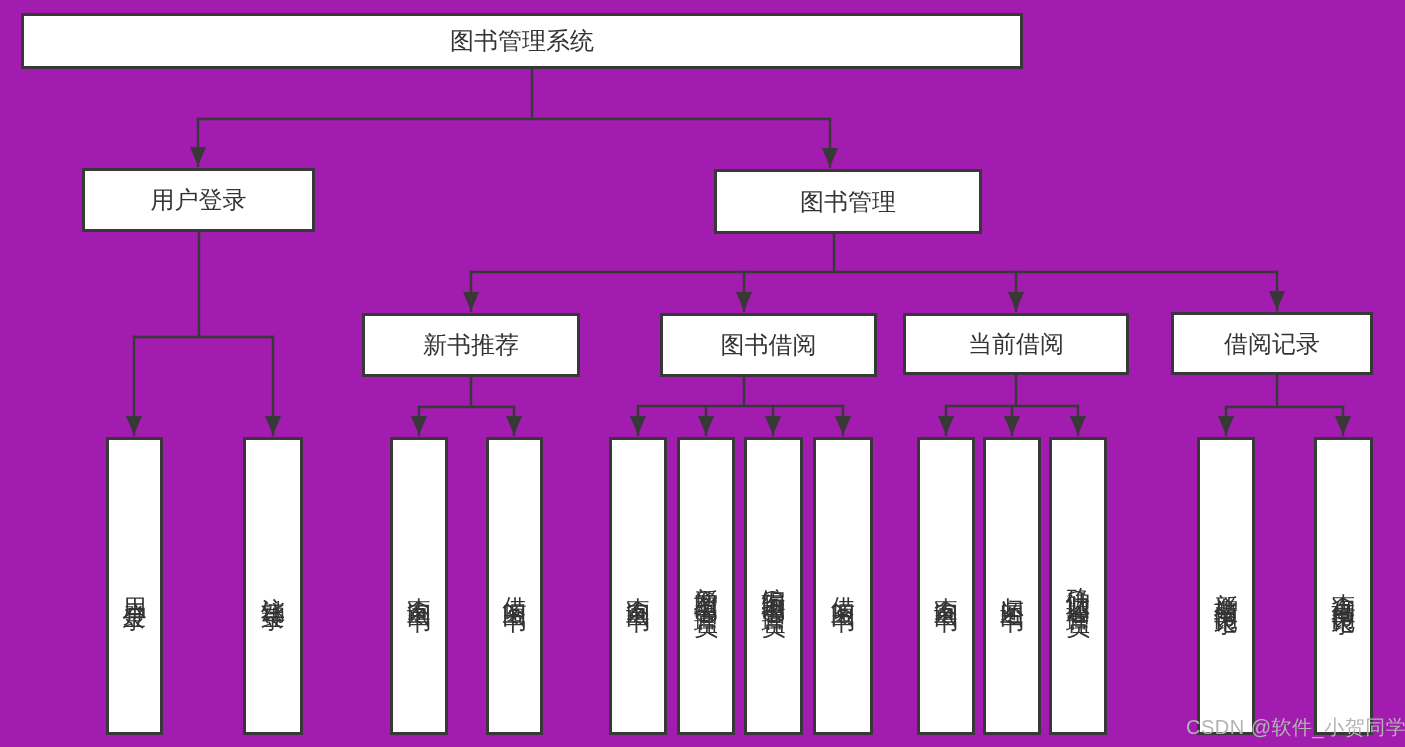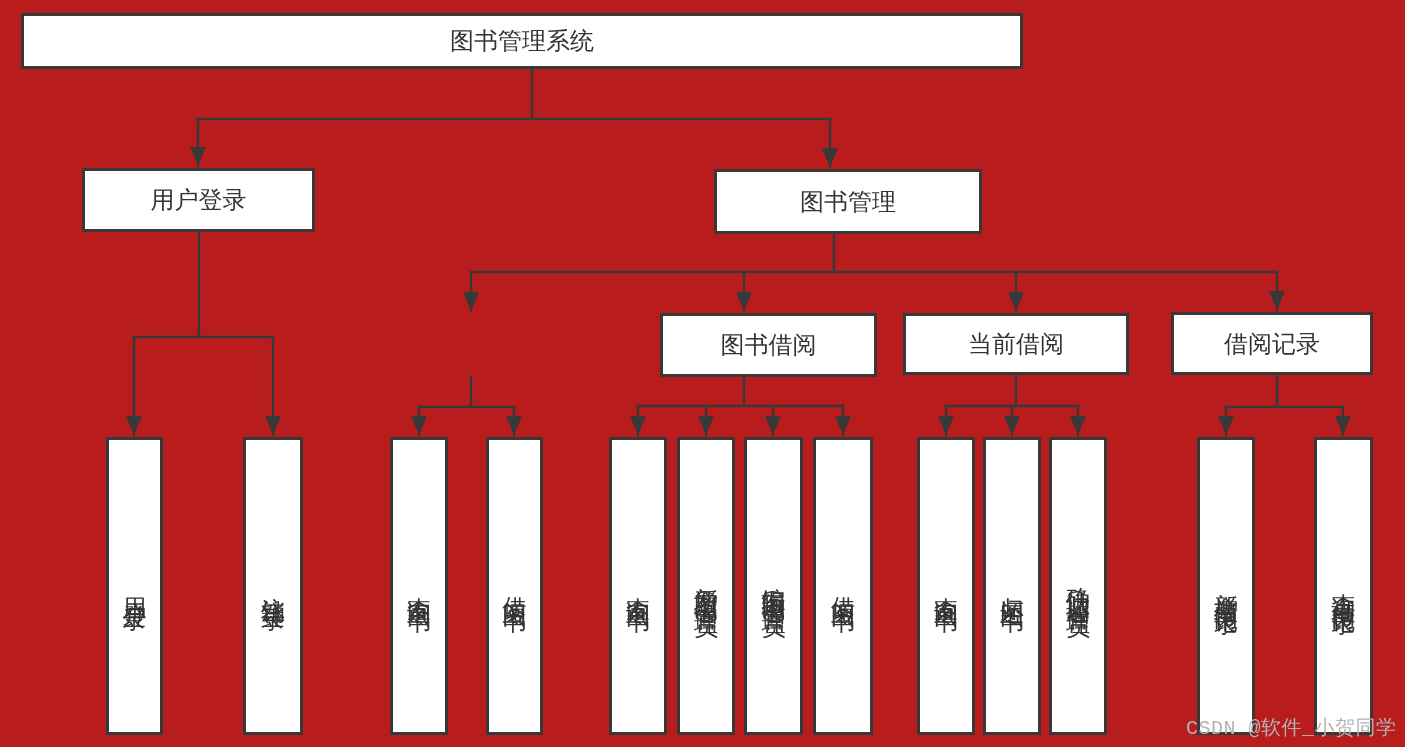--- a/index.html
+++ b/index.html
@@ -1,18 +1,18 @@
 <!DOCTYPE html>
 <html><head>
 <meta charset="utf-8">
 <title>Diagram</title>
 <style>
   html,body { margin:0; padding:0; background:#ffffff; }
   #stage {
-    position:relative; width:1405px; height:747px; background:#b91c1c;
+    position:relative; width:1405px; height:747px; background:#a21caf;
     font-family:"Liberation Sans","DejaVu Sans",sans-serif; overflow:hidden;
   }
   #connectors { position:absolute; left:0; top:0; width:1405px; height:747px; }
   .box {
     position:absolute; box-sizing:border-box; border:3px solid #383838;
     background:#ffffff; color:#333333; display:flex; align-items:center;
     justify-content:center; font-size:24px; line-height:1; z-index:2;
   }
   .vbox .vlabel {
     writing-mode:vertical-rl; text-orientation:mixed; letter-spacing:4px;
@@ -35,21 +35,21 @@
   #l-add-book      { left:677px;  top:437px; width:58px; height:298px; }
   #l-edit-book     { left:744px;  top:437px; width:59px; height:298px; }
   #l-borrow-book-2 { left:813px;  top:437px; width:60px; height:298px; }
   #l-query-book-3  { left:917px;  top:437px; width:58px; height:298px; }
   #l-return-book   { left:983px;  top:437px; width:58px; height:298px; }
   #l-confirm-ret   { left:1049px; top:437px; width:58px; height:298px; }
   #l-add-rec       { left:1197px; top:437px; width:58px; height:298px; }
   #l-query-rec     { left:1314px; top:437px; width:59px; height:298px; }
   #watermark {
     position:absolute; left:1186px; top:714px; z-index:3;
-    color:#b3b3b3; font-size:20px; letter-spacing:0.5px; white-space:nowrap;font-family:Liberation Mono, monospace;
+    color:#b3b3b3; font-size:20px; letter-spacing:0.5px; white-space:nowrap;
   }
 </style>
 </head>
 <body>
 
 <div id="stage">
 
   <svg id="connectors" width="1405" height="747" viewBox="0 0 1405 747" stroke="#383838" stroke-width="2.4" fill="none" stroke-linecap="square">
     <defs>
       <marker id="ah" markerUnits="userSpaceOnUse" markerWidth="22" markerHeight="18" refX="19" refY="8" orient="auto">
@@ -104,20 +104,21 @@
       <line x1="1343" y1="407" x2="1343" y2="435" marker-end="url(#ah)"></line>
     </g>
   </svg>
 
   <div class="box" id="n-root">图书管理系统</div>
 
   <div class="box" id="n-user-login">用户登录</div>
 
   <div class="box" id="n-book-mgmt">图书管理</div>
 
+  <div class="box" id="n-new-book">新书推荐</div>
 
   <div class="box" id="n-book-borrow">图书借阅</div>
 
   <div class="box" id="n-cur-borrow">当前借阅</div>
 
   <div class="box" id="n-borrow-rec">借阅记录</div>
 
   <div class="box vbox" id="l-user-login">
     <span class="vlabel">用户登录</span>
   </div>

